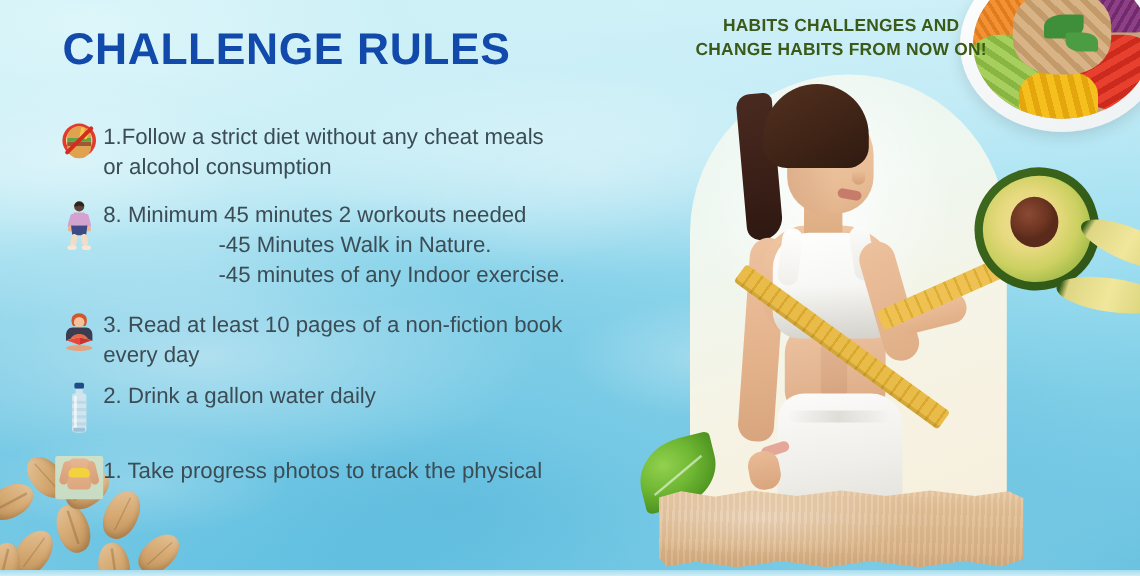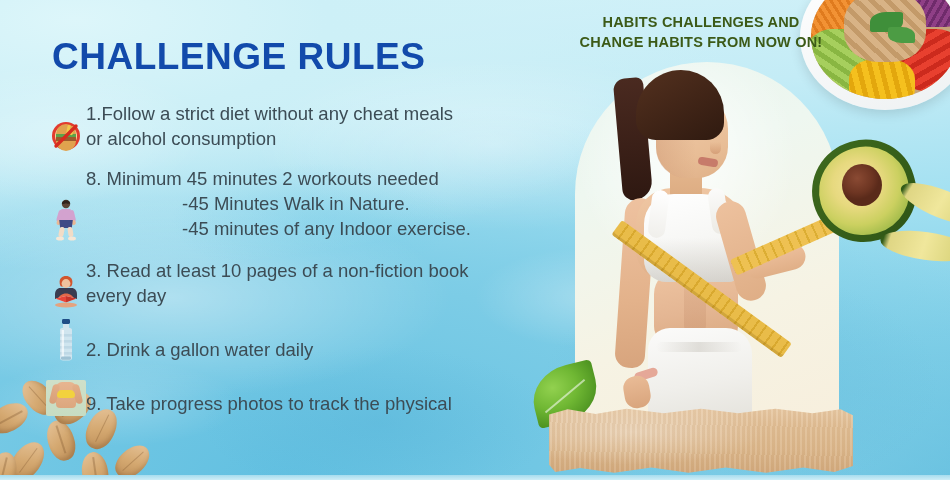--- a/index.html
+++ b/index.html
@@ -37,29 +37,29 @@
       radial-gradient(16% 14% at 62% 62%, rgba(255,255,255,.28), rgba(255,255,255,0) 75%),
       radial-gradient(18% 12% at 12% 84%, rgba(255,255,255,.22), rgba(255,255,255,0) 75%);
   }
   .bottom-edge {
     position:absolute; left:0; right:0; bottom:0; height:5px;
     background:linear-gradient(180deg,#a6dcee,#cfeef7);
   }
 
   
   .title {
-    position:absolute; left:52px; top:36px;
+    position:absolute; left:52px; top:20px;
     font-size:37px; font-weight:bold; letter-spacing:.5px;
     color:#124aab;
     white-space:nowrap;
   }
 
   
   .rules { position:absolute; left:46px; top:100px; width:500px; }
-  .rule { position:relative; display:flex; align-items:flex-end; }
+  .rule { position:relative; display:flex; align-items:flex-start; }
   .rule .ico {
     width:40px; flex:0 0 40px;
     display:flex; justify-content:center;
     padding-top:2px;
   }
   .rule .body {
     font-size:18.5px; line-height:25px; color:#3c4c55;
     padding-top:1px;
   }
   .rule .sub { display:block; padding-left:96px; }
@@ -497,21 +497,21 @@
       <div class="ico">
         <div class="photo-thumb">
           <div class="torso"></div>
           <div class="arm-l"></div>
           <div class="arm-r"></div>
           <div class="bikini"></div>
 
         </div>
       </div>
       <div class="body">
-        <span>9. Take progress photos to track the physical</span><br>
+        <span>1. Take progress photos to track the physical</span><br>
       </div>
     </div>
 
   </div>
 
   <div class="banner">
     <div class="grain"></div>
   </div>
   <div class="banner-text" style="left:546px; width:310px;">
     <span>HABITS CHALLENGES AND</span>

